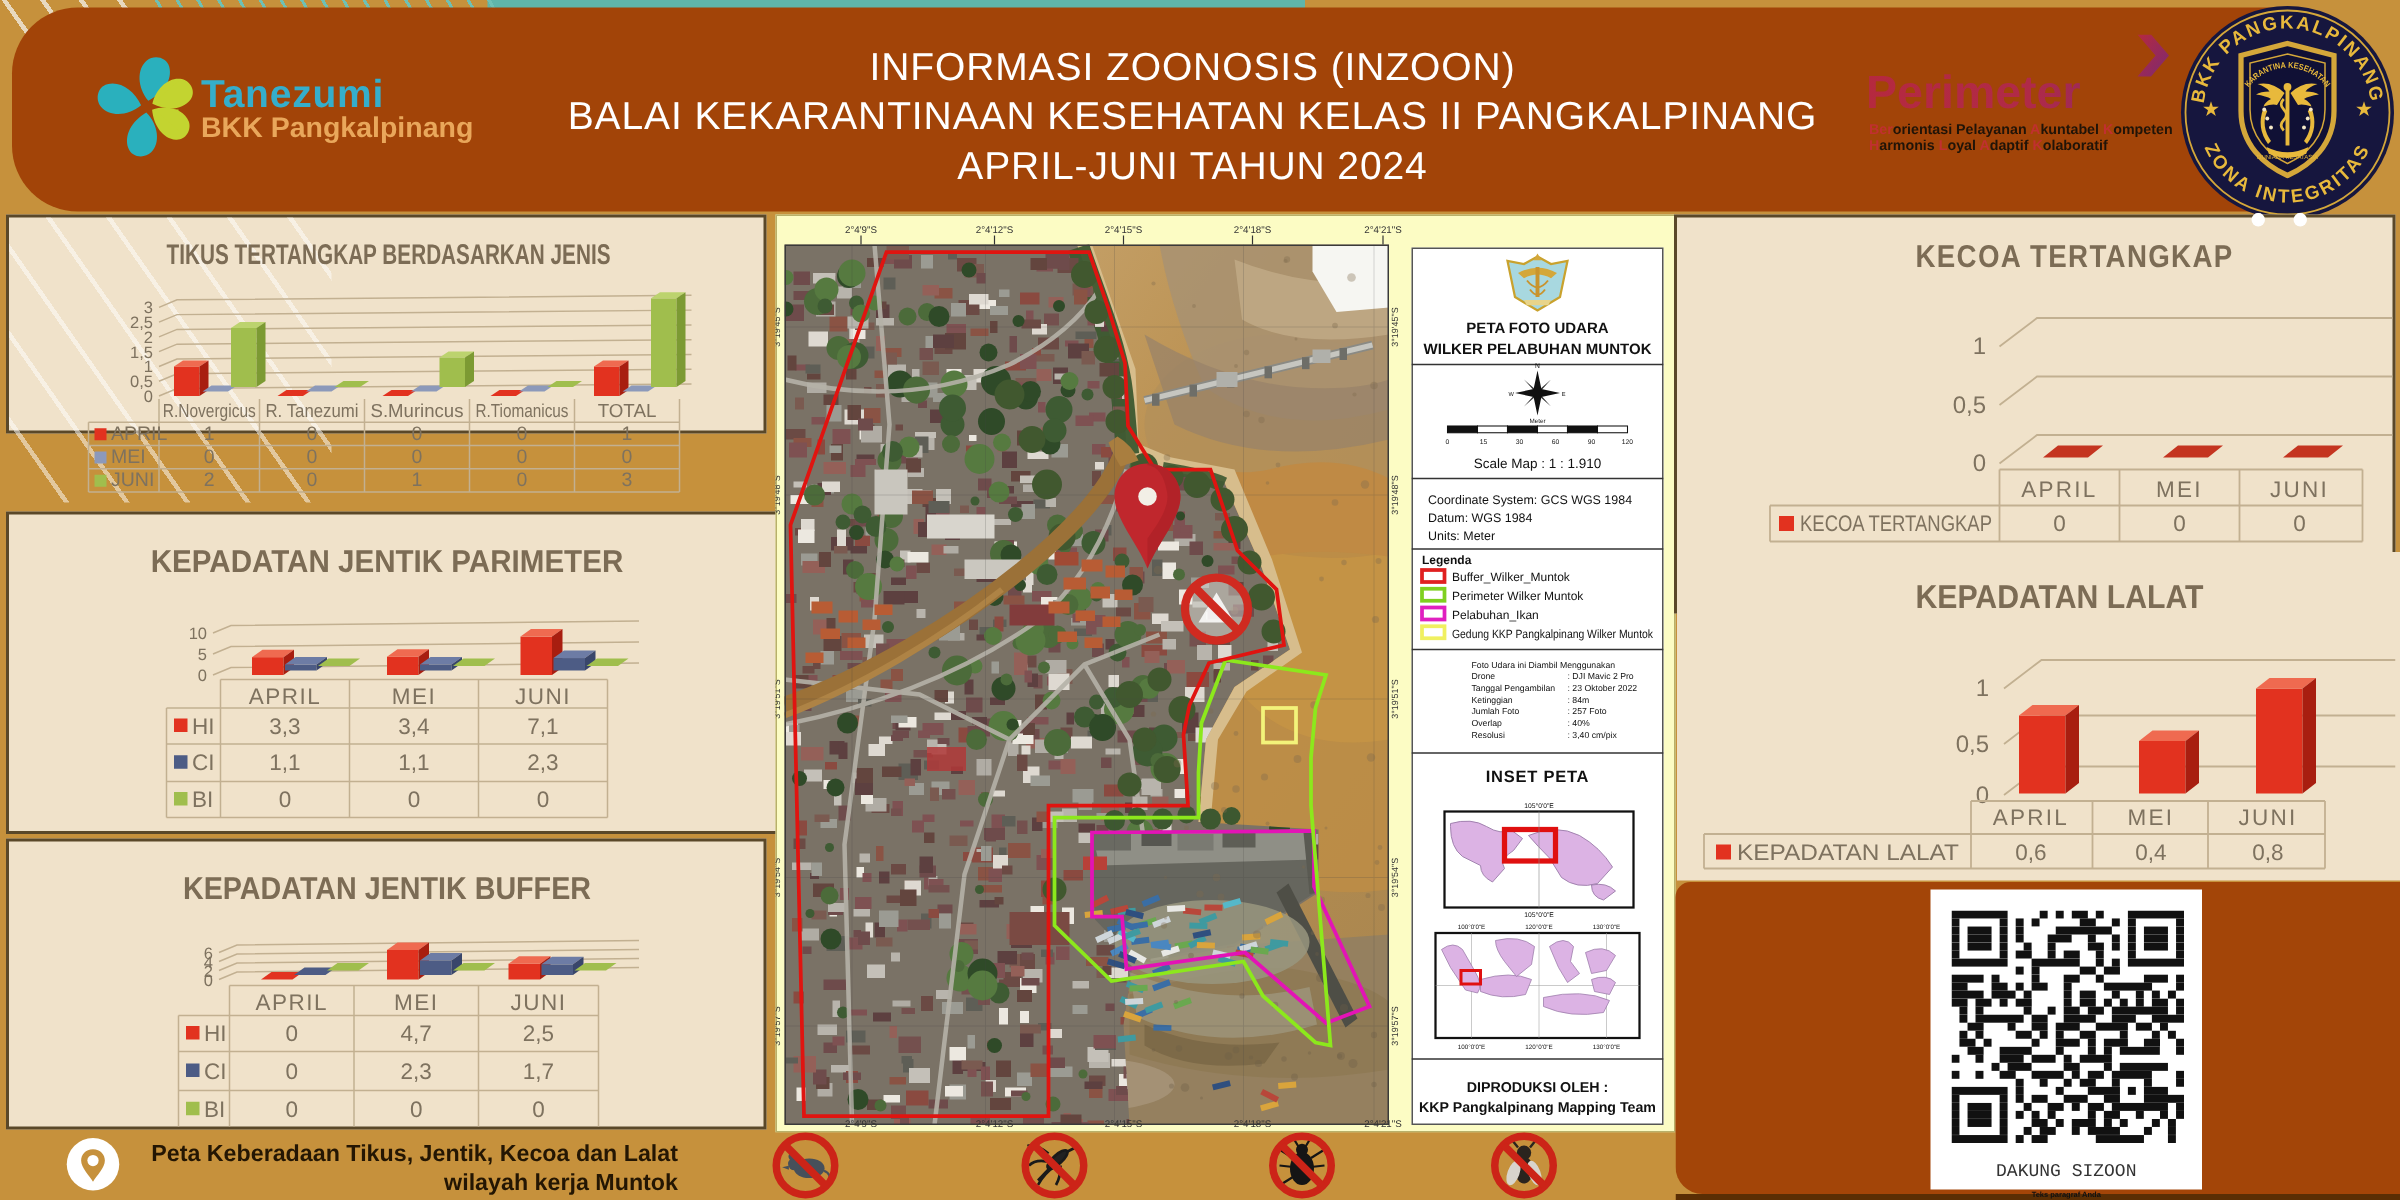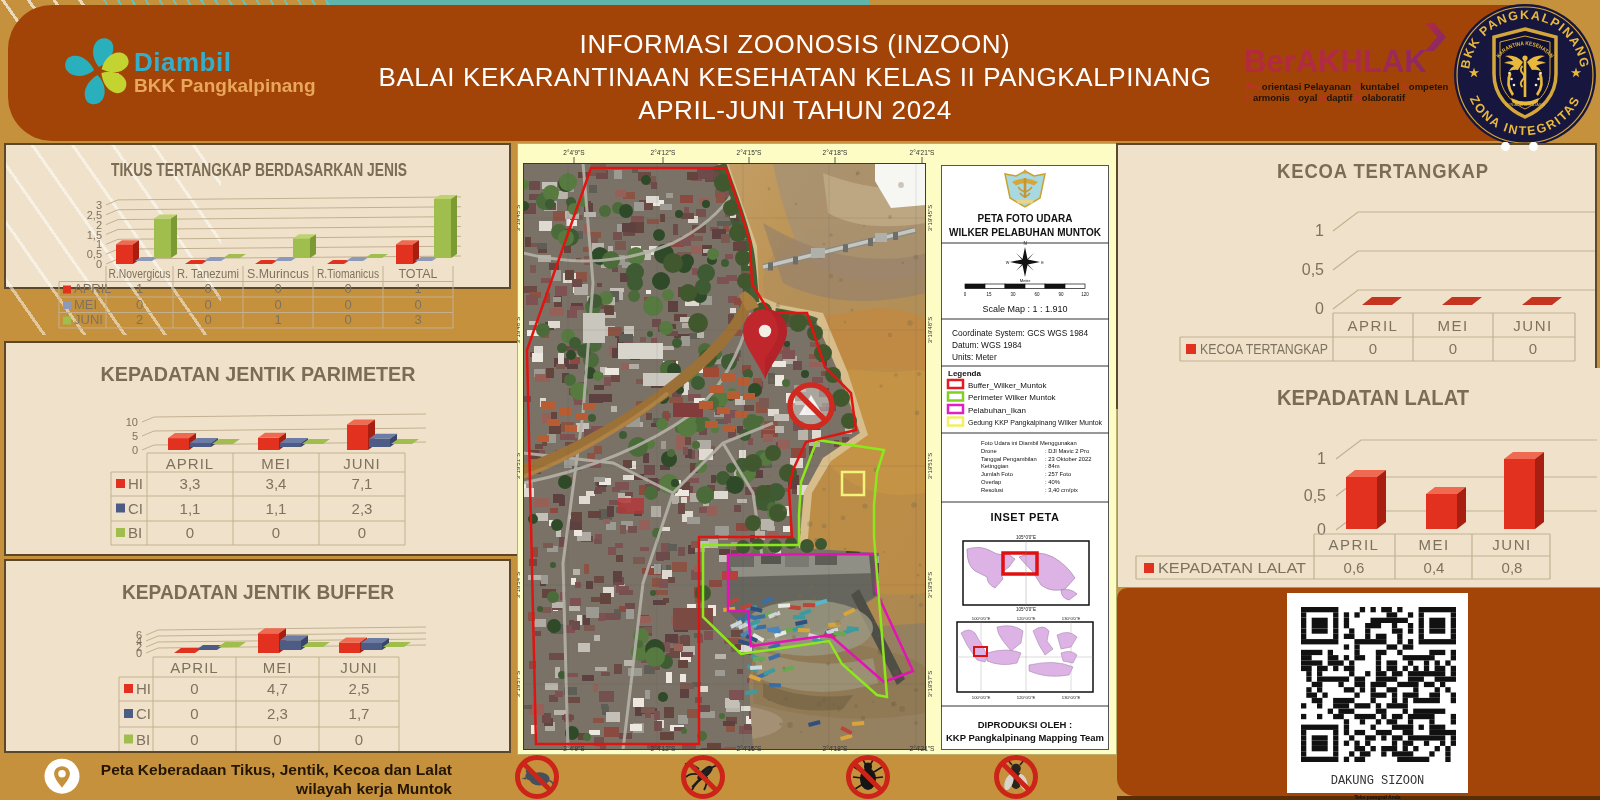--- a/index.html
+++ b/index.html
@@ -25,26 +25,26 @@
 <use href="#petal" fill="#2ab0bd" transform="rotate(12) translate(0,-4)"></use>
 <use href="#petal" fill="#2ab0bd" transform="rotate(-78) translate(0,-4)"></use>
 <use href="#petal" fill="#2ab0bd" transform="rotate(187) translate(0,-4)"></use>
 <use href="#petal" fill="#c3d430" transform="rotate(64) translate(0,-4) scale(0.96)"></use>
 <use href="#petal" fill="#c3d430" transform="rotate(122) translate(0,-4) scale(0.96)"></use>
 <path d="M5 -3 L21 -17 L21 -3 Z" fill="#c3d430"></path>
 <path d="M5 2 L21 16 L21 2 Z" fill="#c3d430"></path>
 </g>
     </svg>
 
-<div class="abs" style="left:134px;top:47px;color:#35aecb;font-size:26px;font-weight:bold;letter-spacing:0.5px;">Diambil</div>
+<div class="abs" style="left:134px;top:47px;color:#35aecb;font-size:26px;font-weight:bold;letter-spacing:0.5px;">Tanezumi</div>
 <div class="abs" style="left:134px;top:75px;color:#e9a75b;font-size:19px;font-weight:bold;">BKK Pangkalpinang</div>
 
 <div class="abs" style="left:340px;top:28px;width:910px;text-align:center;color:#ffffff;font-weight:normal;font-size:26px;line-height:33px;letter-spacing:0.6px;">INFORMASI ZOONOSIS (INZOON)<br>BALAI KEKARANTINAAN KESEHATAN KELAS II PANGKALPINANG<br>APRIL-JUNI TAHUN 2024</div>
 
-<div class="abs" style="left:1244px;top:44px;width:200px;font-size:31px;font-weight:bold;background:linear-gradient(90deg,#b5293f 0%,#b02a48 55%,#83286e 100%);-webkit-background-clip:text;background-clip:text;color:transparent;">BerAKHLAK</div>
+<div class="abs" style="left:1244px;top:44px;width:200px;font-size:31px;font-weight:bold;background:linear-gradient(90deg,#b5293f 0%,#b02a48 55%,#83286e 100%);-webkit-background-clip:text;background-clip:text;color:transparent;">Perimeter</div>
 
 <svg class="abs" style="left:1422px;top:23px;" width="34" height="32" viewBox="0 0 34 32">
 <defs>
         <linearGradient id="arrg" x1="0" y1="0" x2="1" y2="1">
           <stop offset="0" stop-color="#b5293f"></stop>
           <stop offset="1" stop-color="#7c2a72"></stop>
         </linearGradient>
       </defs>
 <path d="M3 0 L12 0 L24 14 L12 28 L3 28 L15 14 Z" fill="url(#arrg)"></path>
     </svg>

